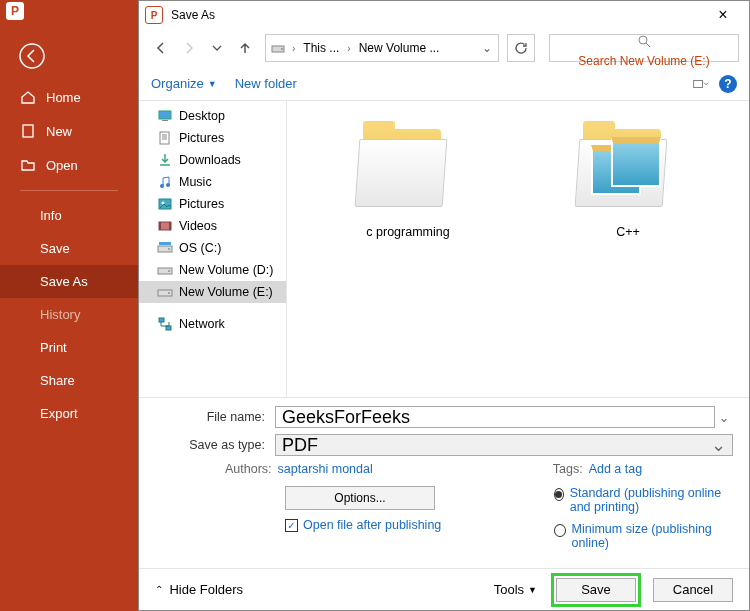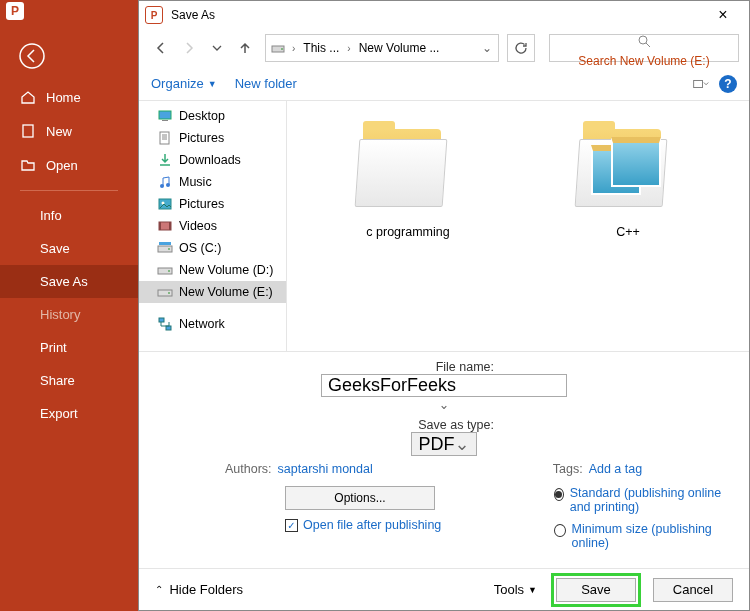--- a/index.html
+++ b/index.html
@@ -39,21 +39,21 @@
   .tree-item { padding:3px 4px 3px 18px; display:flex; align-items:center; gap:6px; cursor:pointer; white-space:nowrap; }
   .tree-item.sel { background:#d8d8d8; }
   .tree-item.net { margin-top:10px; }
   .content { flex:1; display:flex; padding:16px 10px; gap:70px; align-items:flex-start; justify-content:center; }
   .folder-card { width:150px; text-align:center; font-size:12.5px; }
   .folder-vis { width:110px; height:100px; margin:0 auto 8px; position:relative; }
   .folder-back { position:absolute; left:10px; top:12px; width:78px; height:72px; background:linear-gradient(#f7d77a,#e8b945); border-radius:4px; }
   .folder-tab { position:absolute; left:10px; top:4px; width:32px; height:12px; background:#f7d77a; border-radius:3px 3px 0 0; }
   .folder-front { position:absolute; left:4px; top:22px; width:88px; height:68px; background:linear-gradient(#fff,#e8e8e8); border:1px solid #ccc; border-radius:2px; transform:skewX(-4deg); }
   .bottom { border-top:1px solid #e5e5e5; padding:8px 16px 10px 16px; font-size:12.5px; }
-  .form-row { display:flex; align-items:center; margin-bottom:6px;flex-direction:column; }
+  .form-row { display:flex; align-items:center; margin-bottom:6px; }
   .form-label { width:120px; text-align:right; padding-right:10px; color:#333; }
   .form-input { flex:1; height:22px; border:1px solid #aaa; padding:0 6px; font-size:18px; background:#fff; }
   .form-input.sel { background:#f0f0f0; }
   .meta-row { display:flex; margin-top:6px; padding-left:70px; gap:70px; }
   .meta-lbl { color:#666; margin-right:6px; }
   .meta-val { color:#1a6bc7; cursor:pointer; }
   .opts { display:flex; margin-top:10px; padding-left:130px; }
   .opts-left { width:220px; }
   .opts-btn { width:150px; height:24px; border:1px solid #aaa; background:#f3f3f3; font-size:12px; cursor:pointer; }
   .chk-row { margin-top:8px; display:flex; align-items:center; gap:5px; color:#1a6bc7; font-size:12.5px; }

